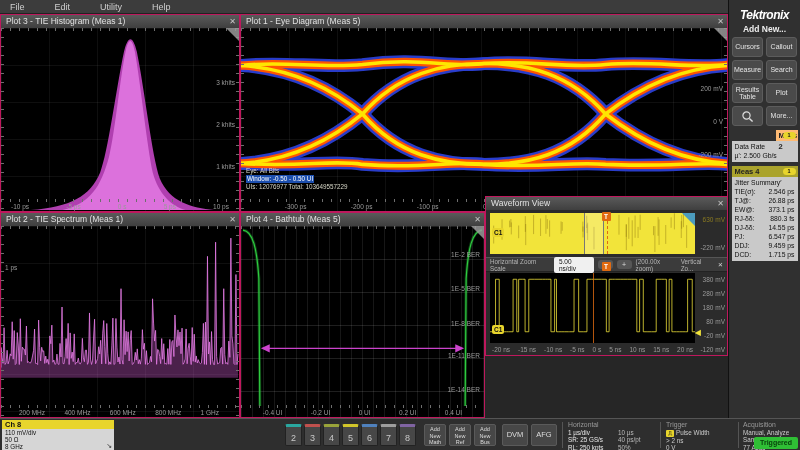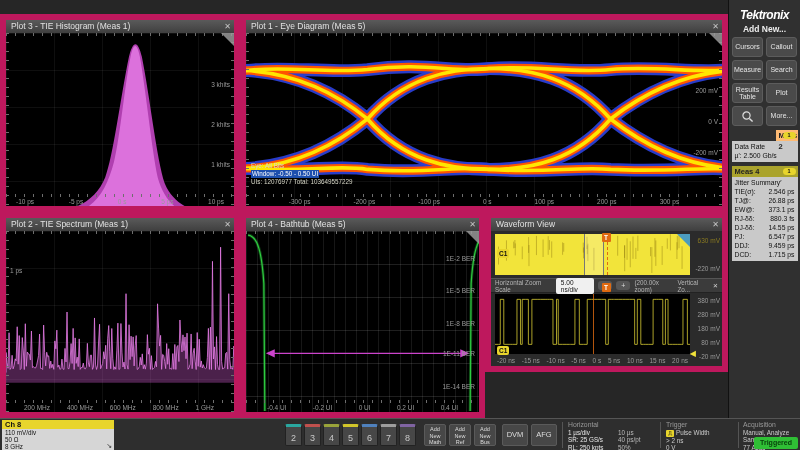--- a/index.html
+++ b/index.html
@@ -1,21 +1,21 @@
 <!DOCTYPE html>
 <html><head>
 <meta charset="utf-8">
 <style>
   html,body{margin:0;padding:0;background:#1b1b1b;font-family:"Liberation Sans",sans-serif;}
   #app{position:relative;width:800px;height:450px;background:#262626;overflow:hidden;-webkit-font-smoothing:antialiased;}
   
   #menubar{position:absolute;left:0;top:0;width:728px;height:14px;background:#3c3c3c;border-bottom:1px solid #222;display:flex;align-items:center;gap:30px;padding-left:10px;box-sizing:border-box;}
   #menubar span{font-size:9px;color:#cfcfcf;}
   
-  .panel{position:absolute;background:#000;border:6px solid #be185d;box-sizing:border-box;}
+  .panel{position:absolute;background:#000;border:1px solid #be185d;box-sizing:border-box;}
   .ptitle{position:relative;height:13px;background:linear-gradient(#5a5a5a,#3f3f3f);color:#e2e2e2;font-size:8.5px;line-height:13px;padding-left:5px;border-bottom:1px solid #222;}
   .pclose{position:absolute;right:3px;top:0;font-size:8px;color:#c5c5c5;line-height:13px;cursor:default;}
   .pcontent{position:absolute;left:0;right:0;top:13px;bottom:0;background:#000;overflow:hidden;}
   .grid{background-image:
      repeating-linear-gradient(to right,rgba(255,255,255,.06) 0 1px,transparent 1px 48px),
      repeating-linear-gradient(to bottom,rgba(255,255,255,.06) 0 1px,transparent 1px 37px);}
   .tick-b{position:absolute;left:0;right:0;bottom:0;height:3px;background:repeating-linear-gradient(to right,#6e6e6e 0 1px,transparent 1px 9px);}
   .tick-t{position:absolute;left:0;right:0;top:0;height:3px;background:repeating-linear-gradient(to right,#6e6e6e 0 1px,transparent 1px 9px);}
   .tick-l{position:absolute;left:0;top:0;bottom:0;width:3px;background:repeating-linear-gradient(to bottom,#6e6e6e 0 1px,transparent 1px 9px);}
   .tick-r{position:absolute;right:0;top:0;bottom:0;width:3px;background:repeating-linear-gradient(to bottom,#6e6e6e 0 1px,transparent 1px 9px);}
@@ -65,20 +65,26 @@
   .hrow span:first-child{width:50px;color:#e8e8e8;}
   .hrow span:last-child{color:#bbb;}
   .pulseicon{display:inline-block;background:#e8d52c;color:#111;font-size:6px;line-height:7px;padding:0 2px;border-radius:1px;font-weight:bold;}
   .trig-pill{position:absolute;right:2px;bottom:2px;width:44px;height:12px;background:#2fbf35;border-radius:2px;color:#073f0a;font-size:7px;font-weight:bold;text-align:center;line-height:12px;}
 </style>
 </head>
 <body>
 
 <div id="app">
 
+  <div id="menubar">
+    <span>File</span>
+    <span>Edit</span>
+    <span>Utility</span>
+    <span>Help</span>
+  </div>
 
   <div class="panel" style="left:0;top:14px;width:240px;height:198px;">
     <div class="ptitle">
       <span>Plot 3 - TIE Histogram (Meas 1)</span>
       <span class="pclose">✕</span>
     </div>
     <div class="pcontent grid">
       <div class="tick-t"></div>
       <div class="tick-b" style="bottom:9px;"></div>
       <div class="tick-l"></div>
@@ -209,21 +215,21 @@
         <span>-0.4 UI</span>
         <span>-0.2 UI</span>
         <span>0 UI</span>
         <span>0.2 UI</span>
         <span>0.4 UI</span>
       </div>
       <div class="corner"></div>
     </div>
   </div>
 
-  <div class="panel" style="left:485px;top:212px;width:243px;height:160px;background:#4c1d95;">
+  <div class="panel" style="left:485px;top:196px;width:243px;height:160px;background:#4c1d95;">
     <div class="ptitle">
       <span>Waveform View</span>
       <span class="pclose">✕</span>
     </div>
     <div class="pcontent" style="background:#2b2b2b;">
 
       <div class="wv-band">
         <svg id="band-svg" viewBox="0 0 206 41" width="100%" height="41" preserveAspectRatio="none">
           <g id="band-marks">
               <line x1="136.9" y1="11.3" x2="136.9" y2="23.9" stroke="rgba(110,85,0,0.35)" stroke-width="1"></line>

